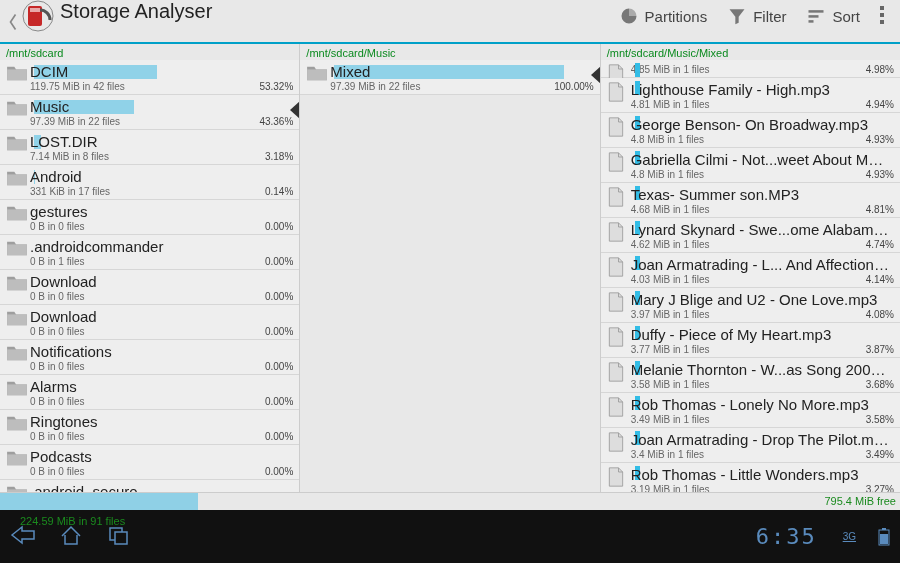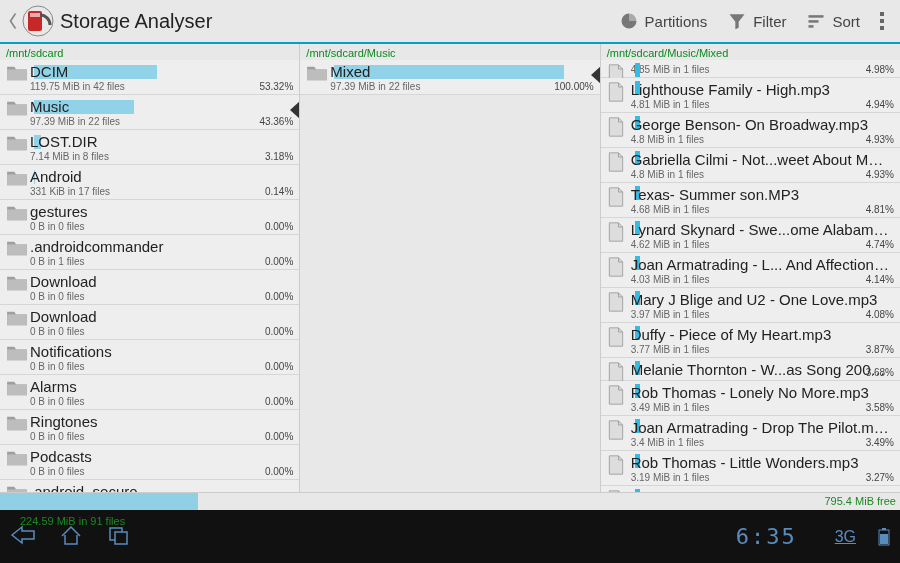--- a/index.html
+++ b/index.html
@@ -1,19 +1,19 @@
 <!DOCTYPE html>
 <html><head>
 <meta charset="utf-8">
 <style>
   * { margin: 0; padding: 0; box-sizing: border-box; }
   html, body { width: 900px; height: 563px; font-family: Arial, Helvetica, sans-serif; background: #e8e8e8; overflow: hidden; }
   .app { display: flex; flex-direction: column; height: 100%; }
   
-  .actionbar { display: flex; align-items: center; height: 44px; background: #e8e8e8; border-bottom: 2px solid #00a0c8; padding: 0 6px; }
+  .actionbar { display: flex; align-items: flex-start; height: 44px; background: #e8e8e8; border-bottom: 2px solid #00a0c8; padding: 0 6px; }
   .back-chev { width: 14px; height: 44px; display: flex; align-items: center; justify-content: center; cursor: pointer; }
   .app-icon { width: 32px; height: 32px; display: flex; align-items: center; justify-content: center; margin: 0 6px 0 2px; }
   .app-title { font-size: 20px; color: #222; flex: 0 0 auto; }
   .spacer { flex: 1; }
   .toolbtn { display: flex; align-items: center; gap: 6px; padding: 6px 10px; color: #444; font-size: 15px; cursor: pointer; }
   .toolbtn .ico { width: 20px; height: 20px; }
   .overflow { width: 24px; display: flex; flex-direction: column; gap: 3px; align-items: center; justify-content: center; cursor: pointer; padding: 6px 4px; }
   .overflow i { width: 4px; height: 4px; background: #666; display: block; }
   
   .columns { flex: 1; display: flex; overflow: hidden; }
@@ -31,21 +31,21 @@
   .hl { position: absolute; left: 0; top: 3px; width: 5px; height: 14px; background: #33bde6; }
   
   .summary { height: 18px; background: #e8e8e8; position: relative; font-size: 11px; border-top: 1px solid #ccc; }
   .summary .fill { position: absolute; left: 0; top: 0; bottom: 0; background: #8fd0e6; }
   .summary .l { position: absolute; left: 20px; top: 2px; color: #1a8a1e; margin-top: 20px; }
   .summary .r { position: absolute; right: 4px; top: 2px; color: #1a8a1e; }
   
   .sysbar { height: 53px; background: #111; display: flex; align-items: center; color: #5a8bbd; padding: 0 10px; gap: 22px; }
   .sysbar .nav { cursor: pointer; }
   .sysbar .clock { margin-left: auto; font-family: monospace; font-size: 22px; letter-spacing: 2px; }
-  .sysbar .stat { font-size: 16px; color: #5a8bbd; margin-left: 16px; text-decoration: underline; }
+  .sysbar .stat { font-size: 10px; color: #5a8bbd; margin-left: 4px; text-decoration: underline; }
   .sysbar .batt { width: 12px; height: 18px; }
   
   .col-body::-webkit-scrollbar { width: 6px; }
   .col-body::-webkit-scrollbar-thumb { background: #bbb; }
 </style>
 </head>
 <body>
 
 <div class="app">
   <div class="actionbar">
@@ -333,20 +333,21 @@
             <div class="meta">3.77 MiB in 1 files</div>
             <div class="pct">3.87%</div>
           </div>
           <div class="row">
             <span class="fico"><svg viewBox="0 0 20 24" width="18" height="20">
                 <path d="M2 1 H13 L18 6 V23 H2 Z" fill="#ddd" stroke="#999"></path>
                 <path d="M13 1 V6 H18" fill="none" stroke="#999"></path>
               </svg></span>
             <span class="hl" style="left: 34px;"></span>
             <div class="name">Melanie Thornton - W...as Song 2001).mp3</div>
+            <div class="meta">3.58 MiB in 1 files</div>
             <div class="pct">3.68%</div>
           </div>
           <div class="row">
             <span class="fico"><svg viewBox="0 0 20 24" width="18" height="20">
                 <path d="M2 1 H13 L18 6 V23 H2 Z" fill="#ddd" stroke="#999"></path>
                 <path d="M13 1 V6 H18" fill="none" stroke="#999"></path>
               </svg></span>
             <span class="hl" style="left: 34px;"></span>
             <div class="name">Rob Thomas - Lonely No More.mp3</div>
             <div class="meta">3.49 MiB in 1 files</div>

